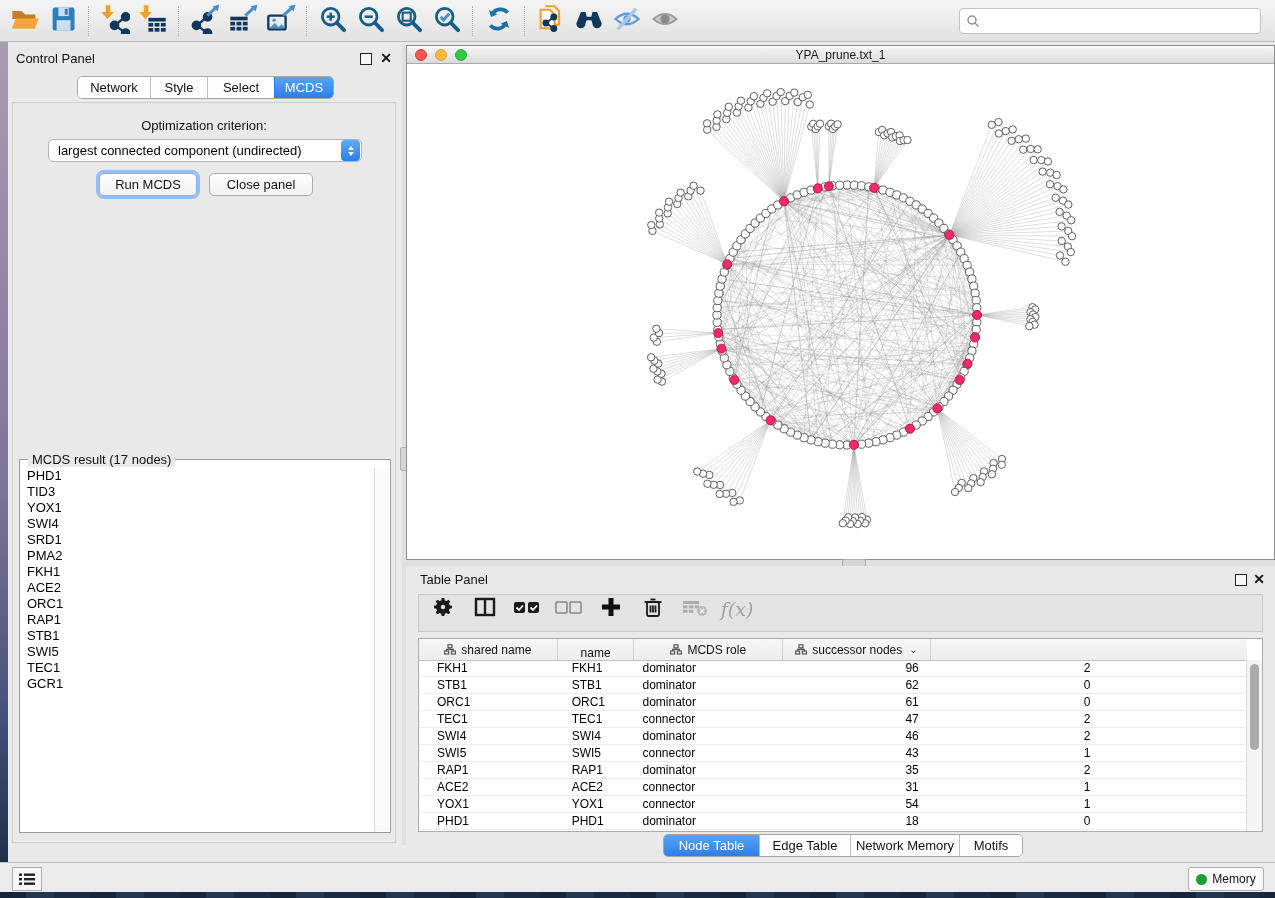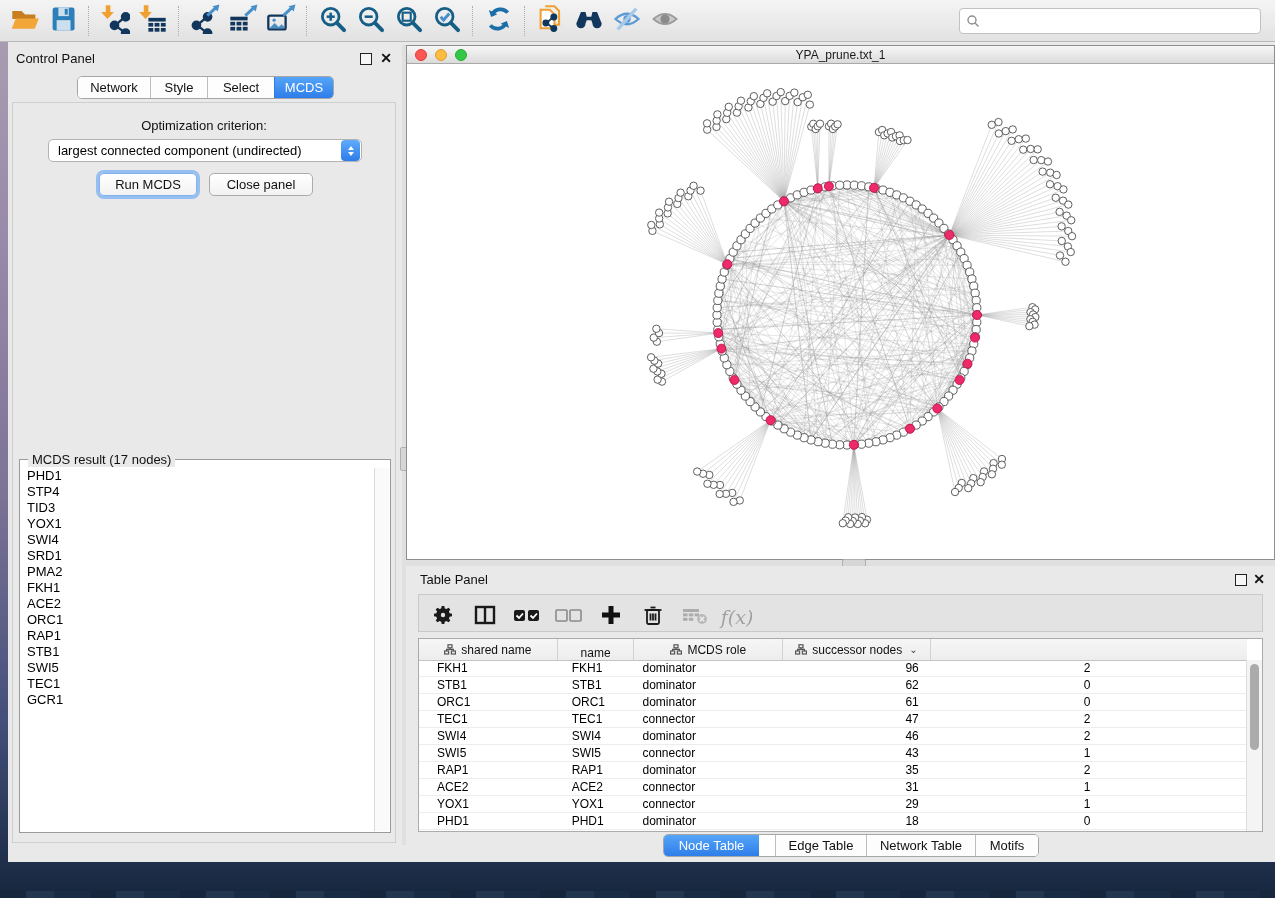--- a/index.html
+++ b/index.html
@@ -63,21 +63,21 @@
   .tl{position:absolute;top:3px;width:12px;height:12px;border-radius:50%;}
   .tl-red{left:8px;background:#FC5753;border:1px solid #DF3D38;box-sizing:border-box;}
   .tl-yellow{left:28px;background:#FDBC40;border:1px solid #DE9F34;box-sizing:border-box;}
   .tl-green{left:48px;background:#33C748;border:1px solid #27AA35;box-sizing:border-box;}
   .net-title{position:absolute;left:0;top:2px;width:100%;text-align:center;font-size:12px;color:#1A1A1A;}
   .net-canvas{position:absolute;left:0;top:18px;width:867px;height:495px;background:#FFF;}
   
   .table-panel{position:absolute;left:398px;top:524px;width:869px;height:296px;background:#E9E9E9;}
   .table-panel .win-float{right:28px;} .table-panel .win-close{right:10px;}
   .tp-toolbar{position:absolute;left:12px;top:28px;width:845px;height:38px;background:#E3E3E3;border:1px solid #C9C9C9;
-    box-sizing:border-box;display:flex;align-items:flex-end;padding-left:10px;gap:14px;}
+    box-sizing:border-box;display:flex;align-items:flex-start;padding-left:10px;gap:14px;}
   .tp-btn{width:28px;height:28px;display:flex;align-items:center;justify-content:center;}
   .tp-btn.disabled{opacity:.38;}
   .fx{font-family:"DejaVu Serif",serif;font-style:italic;font-size:19px;color:#333;}
   .dtable{position:absolute;left:12px;top:72px;width:845px;height:194px;background:#FFF;border:1px solid #ABABAB;box-sizing:border-box;}
   .thead{position:absolute;left:0;top:0;right:15px;height:21px;background:linear-gradient(180deg,#F6F6F6,#EDEDED);
     border-bottom:1px solid #C4C4C4;display:flex;}
   .th{display:flex;align-items:center;justify-content:center;gap:5px;font-size:12px;color:#111;
     border-right:1px solid #D2D2D2;box-sizing:border-box;overflow:hidden;}
   .th:last-child{border-right:none;}
   .chev{font-size:10px;color:#444;margin-left:2px;}
@@ -297,21 +297,20 @@
             <span class="tri tri-up"></span>
               <span class="tri tri-down"></span>
           </span>
         </div>
         <div class="btn btn-run">Run MCDS</div>
         <div class="btn btn-close">Close panel</div>
         <div class="mcds-group">
           <span class="mcds-legend">MCDS result (17 nodes)</span>
           <div class="mcds-list" id="mcds-list">
               <div class="mcds-item">PHD1</div>
-              <div class="mcds-item">STP4</div>
               <div class="mcds-item">TID3</div>
               <div class="mcds-item">YOX1</div>
               <div class="mcds-item">SWI4</div>
               <div class="mcds-item">SRD1</div>
               <div class="mcds-item">PMA2</div>
               <div class="mcds-item">FKH1</div>
               <div class="mcds-item">ACE2</div>
               <div class="mcds-item">ORC1</div>
               <div class="mcds-item">RAP1</div>
               <div class="mcds-item">STB1</div>
@@ -1376,39 +1375,57 @@
               <div class="td" style="width: 77px; padding-left: 14px;">ACE2</div>
               <div class="td" style="width: 149px; padding-left: 8px;">connector</div>
               <div class="td num" style="width: 148px;">31</div>
               <div class="td num" style="width: 172px;">1</div>
               <div class="td" style="width: 145px; padding-left: 8px;"></div>
             </div>
             <div class="trow">
               <div class="td" style="width: 139px; padding-left: 18px;">YOX1</div>
               <div class="td" style="width: 77px; padding-left: 14px;">YOX1</div>
               <div class="td" style="width: 149px; padding-left: 8px;">connector</div>
-              <div class="td num" style="width: 148px;">29</div>
+              <div class="td num" style="width: 148px;">54</div>
               <div class="td num" style="width: 172px;">1</div>
               <div class="td" style="width: 145px; padding-left: 8px;"></div>
             </div>
             <div class="trow">
               <div class="td" style="width: 139px; padding-left: 18px;">PHD1</div>
               <div class="td" style="width: 77px; padding-left: 14px;">PHD1</div>
               <div class="td" style="width: 149px; padding-left: 8px;">dominator</div>
               <div class="td num" style="width: 148px;">18</div>
               <div class="td num" style="width: 172px;">0</div>
               <div class="td" style="width: 145px; padding-left: 8px;"></div>
             </div>
           </div>
         <div class="tscroll">
             <div class="tthumb"></div>
           </div>
       </div>
       <div class="seg-tabs tp-tabs" id="tp-tabs">
           <div class="seg-tab active" style="width: 95px;">Node Table</div>
-          <div class="seg-tab" style="width: 90px; margin-left: 16px;">Edge Table</div>
-          <div class="seg-tab" style="width: 108px;">Network Table</div>
+          <div class="seg-tab" style="width: 90px;">Edge Table</div>
+          <div class="seg-tab" style="width: 108px;">Network Memory</div>
           <div class="seg-tab" style="width: 62px;">Motifs</div>
         </div>
     </div>
   </div>
 
+  <div class="status-bar">
+    <div class="sb-left-btn">
+      <svg width="22" height="20" viewBox="0 0 22 20">
+        <g fill="#222">
+          <rect x="3" y="4.5" width="3" height="2.4"></rect>
+            <rect x="8" y="4.5" width="11" height="2.4"></rect>
+          <rect x="3" y="9" width="3" height="2.4"></rect>
+            <rect x="8" y="9" width="11" height="2.4"></rect>
+          <rect x="3" y="13.5" width="3" height="2.4"></rect>
+            <rect x="8" y="13.5" width="11" height="2.4"></rect>
+        </g>
+      </svg>
+    </div>
+    <div class="memory-btn">
+      <span class="memdot"></span>
+      <span>Memory</span>
+    </div>
+  </div>
 </div>
 
 </body></html>

